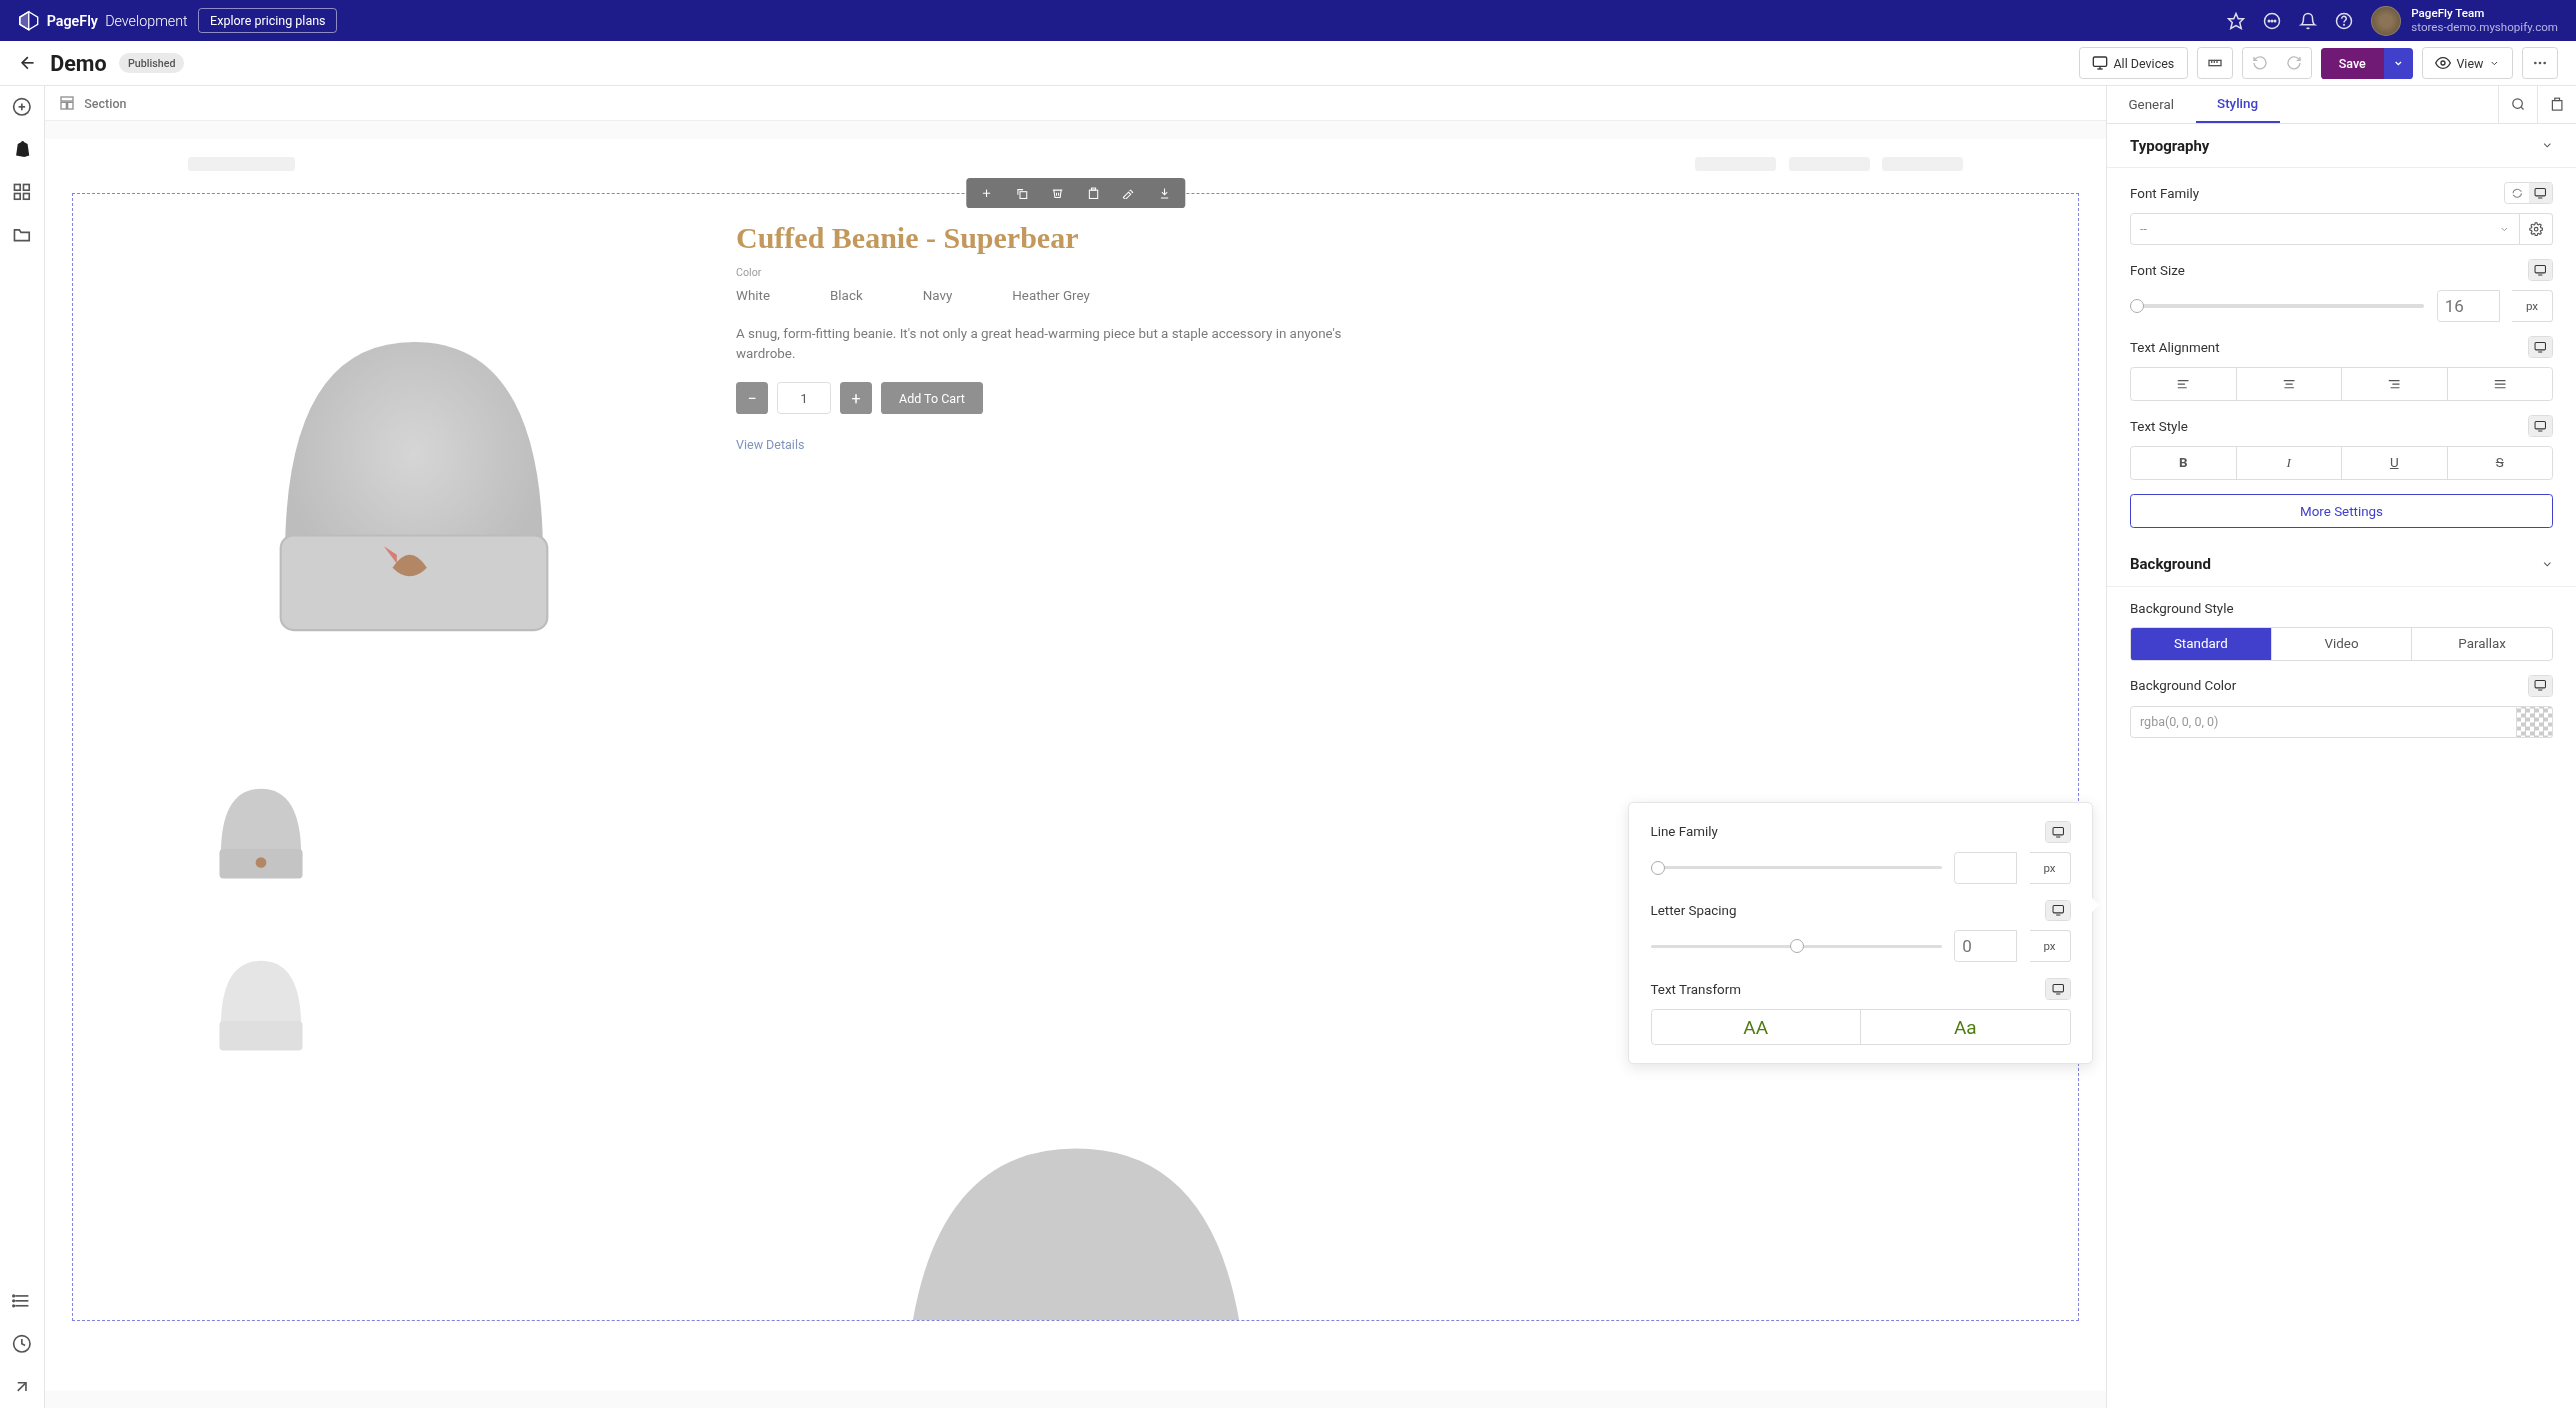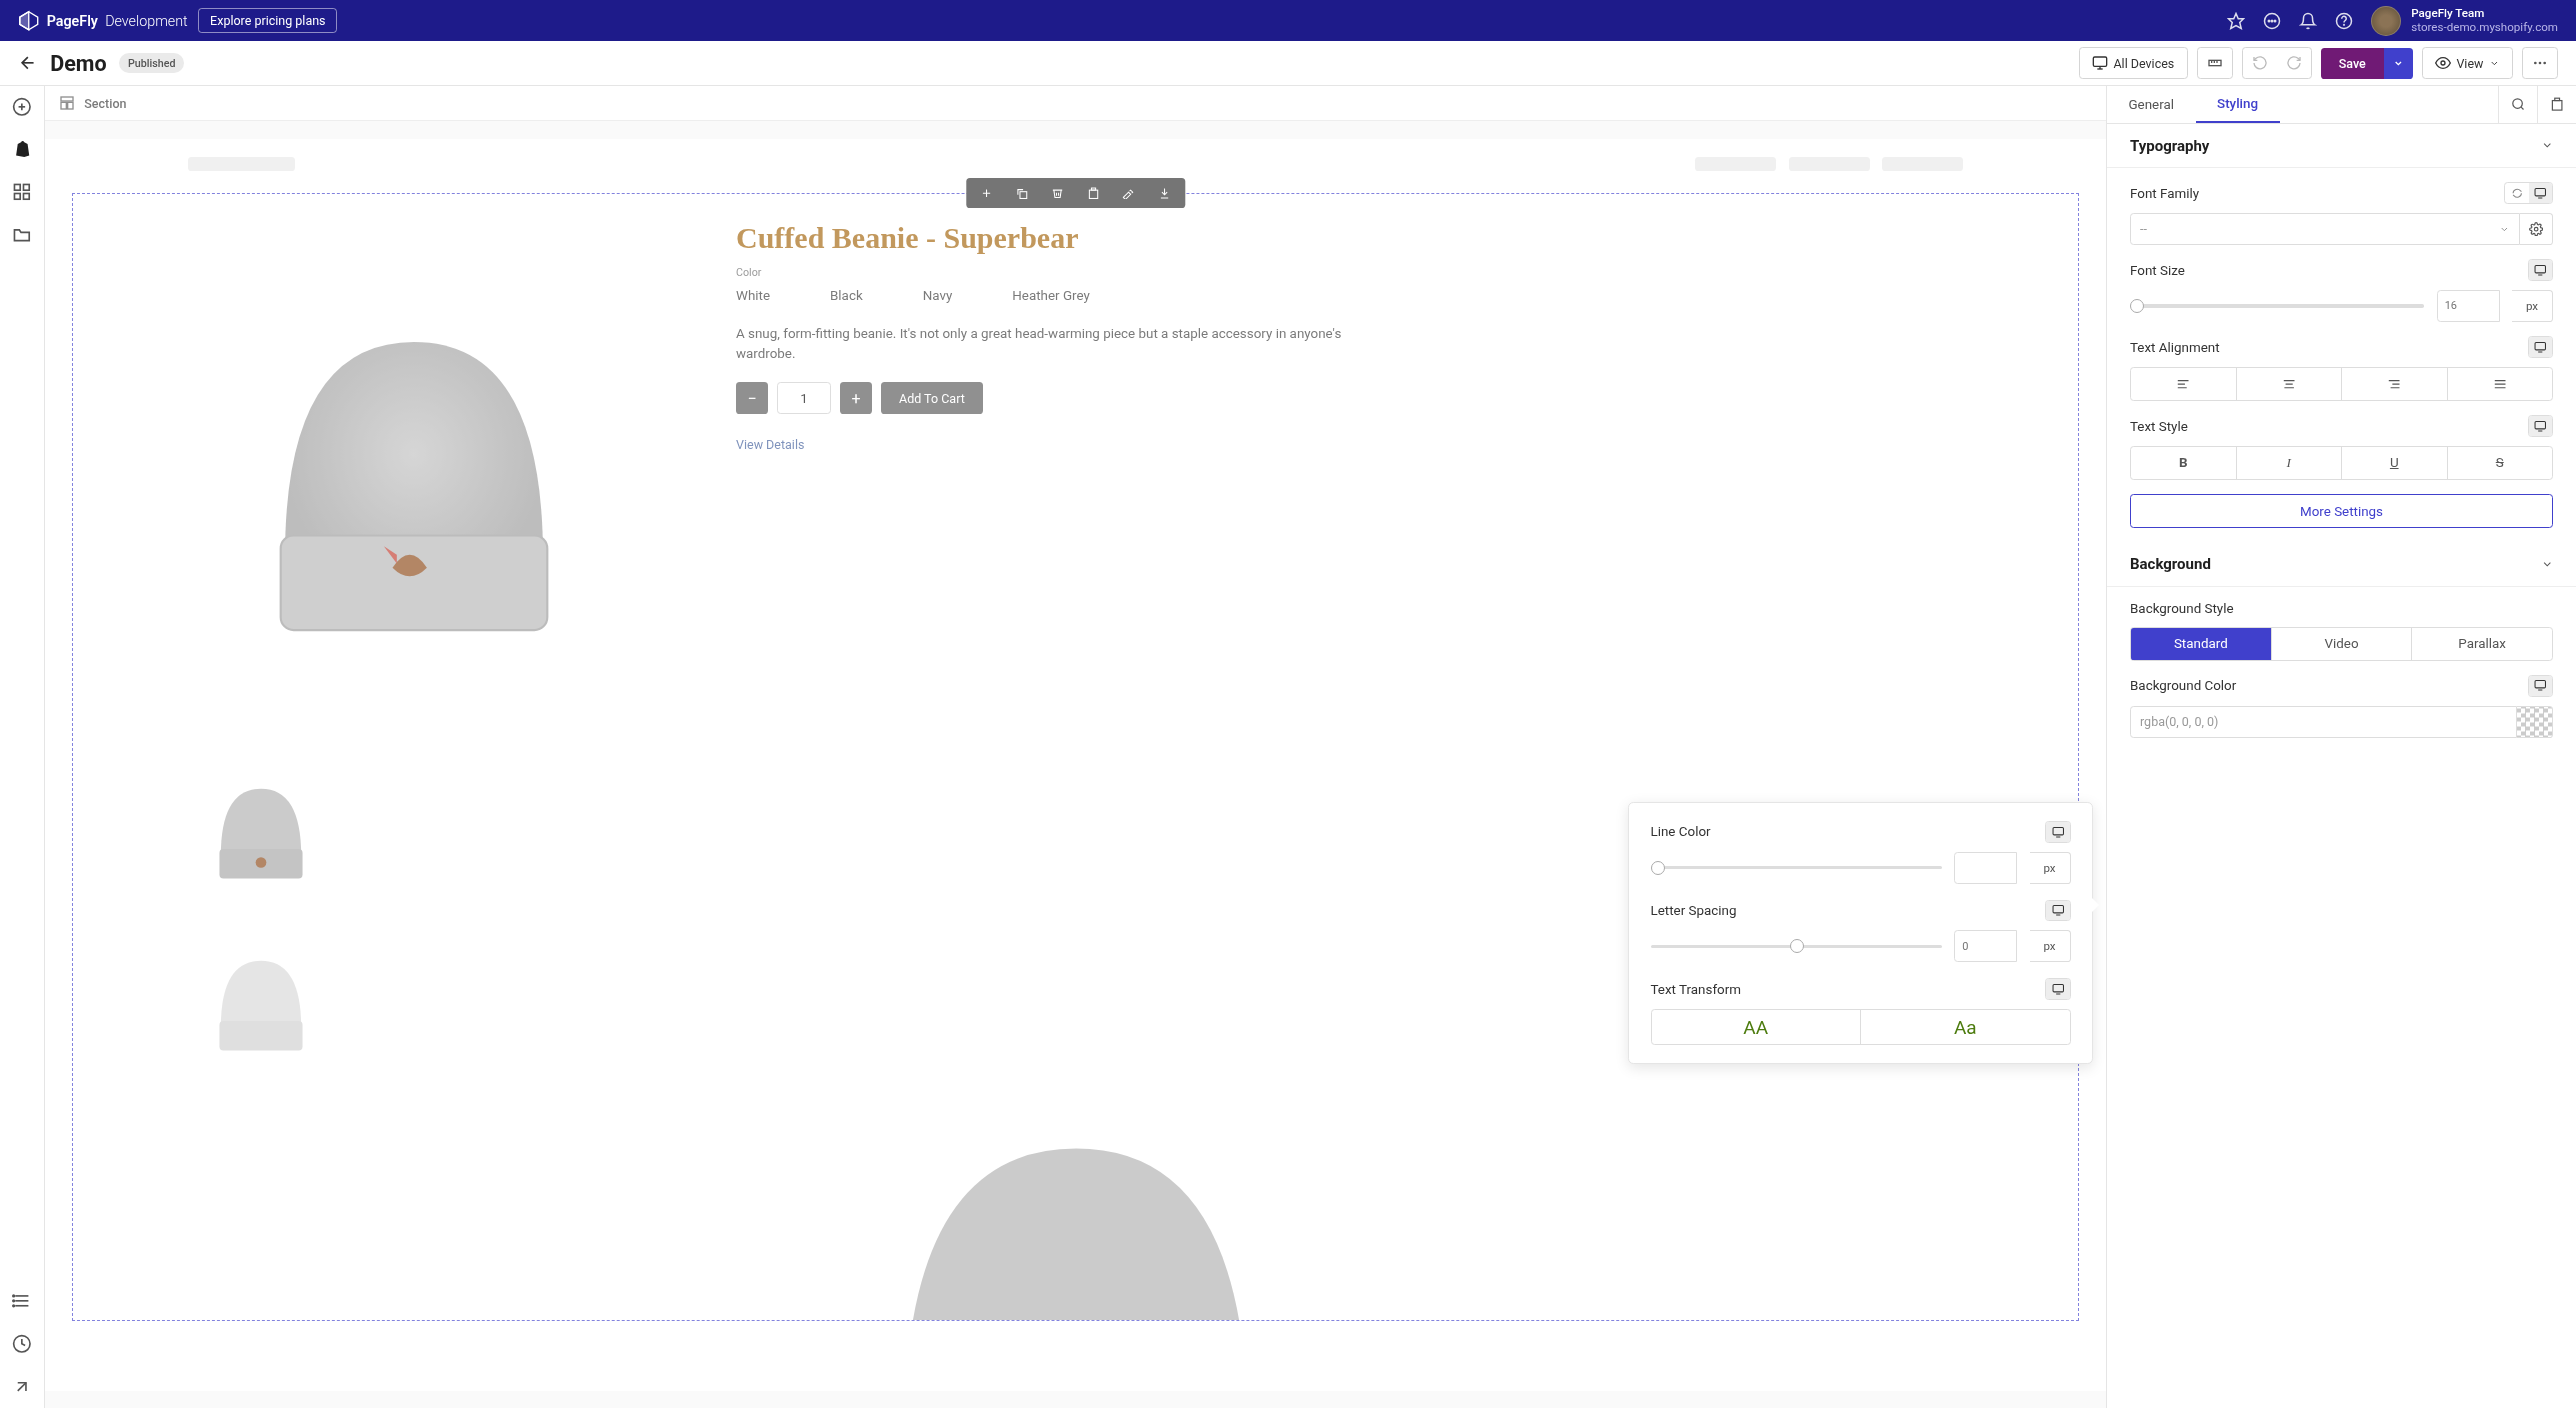--- a/index.html
+++ b/index.html
@@ -89,21 +89,21 @@
 .field-label { font-size: 13.4px; color: #333;}
 .dev-toggle { display:flex; gap:0; border:0.9px solid #ddd; border-radius:3.6px; overflow:hidden;}
 .dev-toggle span { padding: 3.6px 5.4px; font-size:10.7px; cursor:pointer; display:flex; align-items:center;}
 .dev-toggle span.on { background:#eee;}
 .select-input { width:100%; height: 32px; border:0.9px solid #ddd; border-radius: 3.6px 0 0 3.6px; padding: 0 9px; font-size:12.5px; color:#999; display:flex; align-items:center; justify-content:space-between;}
 .select-row { display:flex; margin-bottom:14.3px;}
 .gear-btn { width:36px; height:32px; border:0.9px solid #ddd; border-left:none; border-radius: 0 3.6px 3.6px 0; display:flex; align-items:center; justify-content:center; cursor:pointer; color:#555;}
 .slider-row { display:flex; align-items:center; gap: 12.5px; margin-bottom: 14.3px;}
 .slider { flex:1; height: 3.6px; background:#ddd; border-radius: 1.8px; position:relative;}
 .slider-knob { position:absolute; width:14.3px; height:14.3px; border:1.8px solid #aaa; background:white; border-radius:50%; top:-5.4px; left:0;}
-.num-input { width:63px; height:32px; border:0.9px solid #ddd; border-radius:3.6px 0 0 3.6px; padding: 0 7.2px; font-size:11px; color:#999; text-align:left;}
+.num-input { width:63px; height:32px; border:0.9px solid #ddd; border-radius:3.6px 0 0 3.6px; padding: 0 7.2px; font-size:17px; color:#999; text-align:left;}
 .unit-box { width:41px; height:32px; border:0.9px solid #ddd; border-left:none; border-radius:0 3.6px 3.6px 0; display:flex; align-items:center; justify-content:center; font-size:11.6px; color:#555;}
 .btn-group { display:flex; border:0.9px solid #ddd; border-radius:3.6px; overflow:hidden; margin-bottom: 14.3px;}
 .btn-group span { flex:1; height: 32px; display:flex; align-items:center; justify-content:center; border-right:0.9px solid #ddd; cursor:pointer; color:#555; font-size:13.4px;}
 .btn-group span:last-child { border-right:none;}
 .btn-group span.active { background:#4040cc; color:white;}
 .more-settings { width:100%; height: 34px; border:0.9px solid #4040cc; color:#4040cc; background:white; border-radius:3.6px; font-size:13.4px; cursor:pointer;}
 
 .bg-color-row { display:flex; gap:0; margin-top:9px;}
 .bg-color-input { flex:1; height:32px; border:0.9px solid #ddd; border-radius:3.6px 0 0 3.6px; padding:0 9px; font-size:12.5px; color:#999; display:flex; align-items:center;}
 .bg-color-swatch { width:36px; height:32px; border:0.9px solid #ddd; border-left:none; border-radius:0 3.6px 3.6px 0; background: repeating-conic-gradient(#ccc 0% 25%, white 0% 50%) 50% / 9px 9px;}
@@ -588,21 +588,21 @@
           <div class="bg-color-swatch"></div>
         </div>
       </div>
     </div>
   </div>
 
   <div class="popup-more">
     <div class="arrow"></div>
     <div class="popup-section">
       <div class="field-row">
-        <span class="field-label">Line Color</span>
+        <span class="field-label">Line Family</span>
         <div class="dev-toggle">
             <span class="on">
               <svg width="12.5" height="12.5" viewBox="0 0 24 24" fill="none" stroke="#333" stroke-width="2">
                 <rect x="2" y="3" width="20" height="14" rx="2"></rect>
                 <line x1="8" y1="21" x2="16" y2="21"></line>
               </svg>
             </span>
           </div>
       </div>
       <div class="slider-row">

